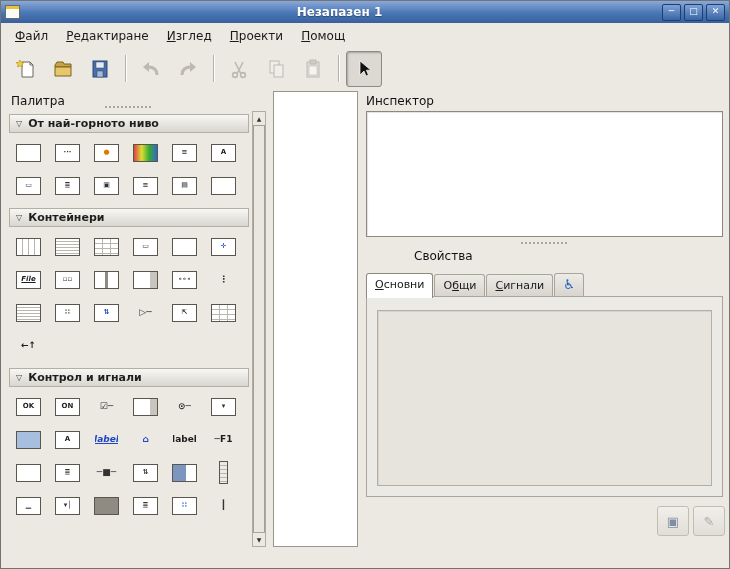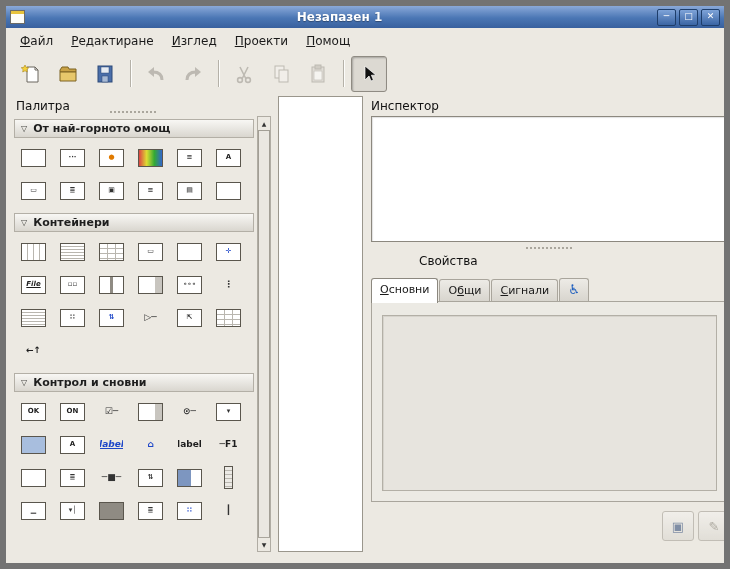--- a/index.html
+++ b/index.html
@@ -1,18 +1,18 @@
 <!DOCTYPE html>
 <html><head>
 <meta charset="utf-8">
 <style>
   html,body{margin:0;padding:0;background:#ffffff;}
   .window{position:relative;width:730px;height:569px;box-sizing:border-box;
     font-family:"DejaVu Sans","Liberation Sans",sans-serif;font-size:12px;color:#1a1a1a;
-    background:#ece9e2;border:6px solid #737373;overflow:hidden;}
+    background:#ece9e2;border:1px solid #737373;overflow:hidden;}
   
   .titlebar{position:absolute;left:0;top:0;right:0;height:22px;
     background:linear-gradient(#8aa9d9,#4a76b4 55%,#38609e);display:flex;align-items:center;padding:0 4px;box-sizing:border-box;}
   .win-icon{width:13px;height:12px;background:#fdfdf8;border:1px solid #6b6b66;position:relative;flex:0 0 auto;}
   .win-icon::before{content:"";position:absolute;left:0;top:0;right:0;height:3px;background:#e7c33c;}
   .titlebar .title{flex:1;text-align:center;color:#fff;font-weight:bold;font-size:12px;
     text-shadow:0 1px 1px rgba(0,0,0,.35);white-space:nowrap;overflow:hidden;}
   .win-btns{display:flex;flex:0 0 auto;}
   .wbtn{width:17px;height:15px;margin-left:3px;border:1px solid #1e3e6b;border-radius:2px;
     background:linear-gradient(#7ea3d8,#3a65a4);color:#fff;font-size:9px;line-height:13px;text-align:center;cursor:default;}
@@ -158,21 +158,21 @@
     </span>
   </div>
 
   <div class="grip" style="left:104px;top:105px;"></div>
   <div class="grip" style="left:520px;top:241px;"></div>
 
   <div class="area-label" style="left:10px;top:93px;">Палитра</div>
   <div class="palette" id="palette">
       <div class="psec-header">
         <span class="tri">▽</span>
-        <span class="psec-title">От най-горното омощ</span>
+        <span class="psec-title">От най-горното ниво</span>
       </div>
       <div class="pgrid">
         <span class="cell">
           <span class="picon plain"></span>
         </span>
         <span class="cell">
           <span class="picon plain">···</span>
         </span>
         <span class="cell">
           <span class="picon plain c-orange">●</span>
@@ -263,21 +263,21 @@
         </span>
         <span class="cell">
           <span class="picon p-grid"></span>
         </span>
         <span class="cell">
           <span class="picon nobox c-dark">←↑</span>
         </span>
       </div>
       <div class="psec-header">
         <span class="tri">▽</span>
-        <span class="psec-title">Контрол и сновни</span>
+        <span class="psec-title">Контрол и игнали</span>
       </div>
       <div class="pgrid">
         <span class="cell">
           <span class="picon plain c-dark">OK</span>
         </span>
         <span class="cell">
           <span class="picon plain c-dark">ON</span>
         </span>
         <span class="cell">
           <span class="picon nobox">☑─</span>

